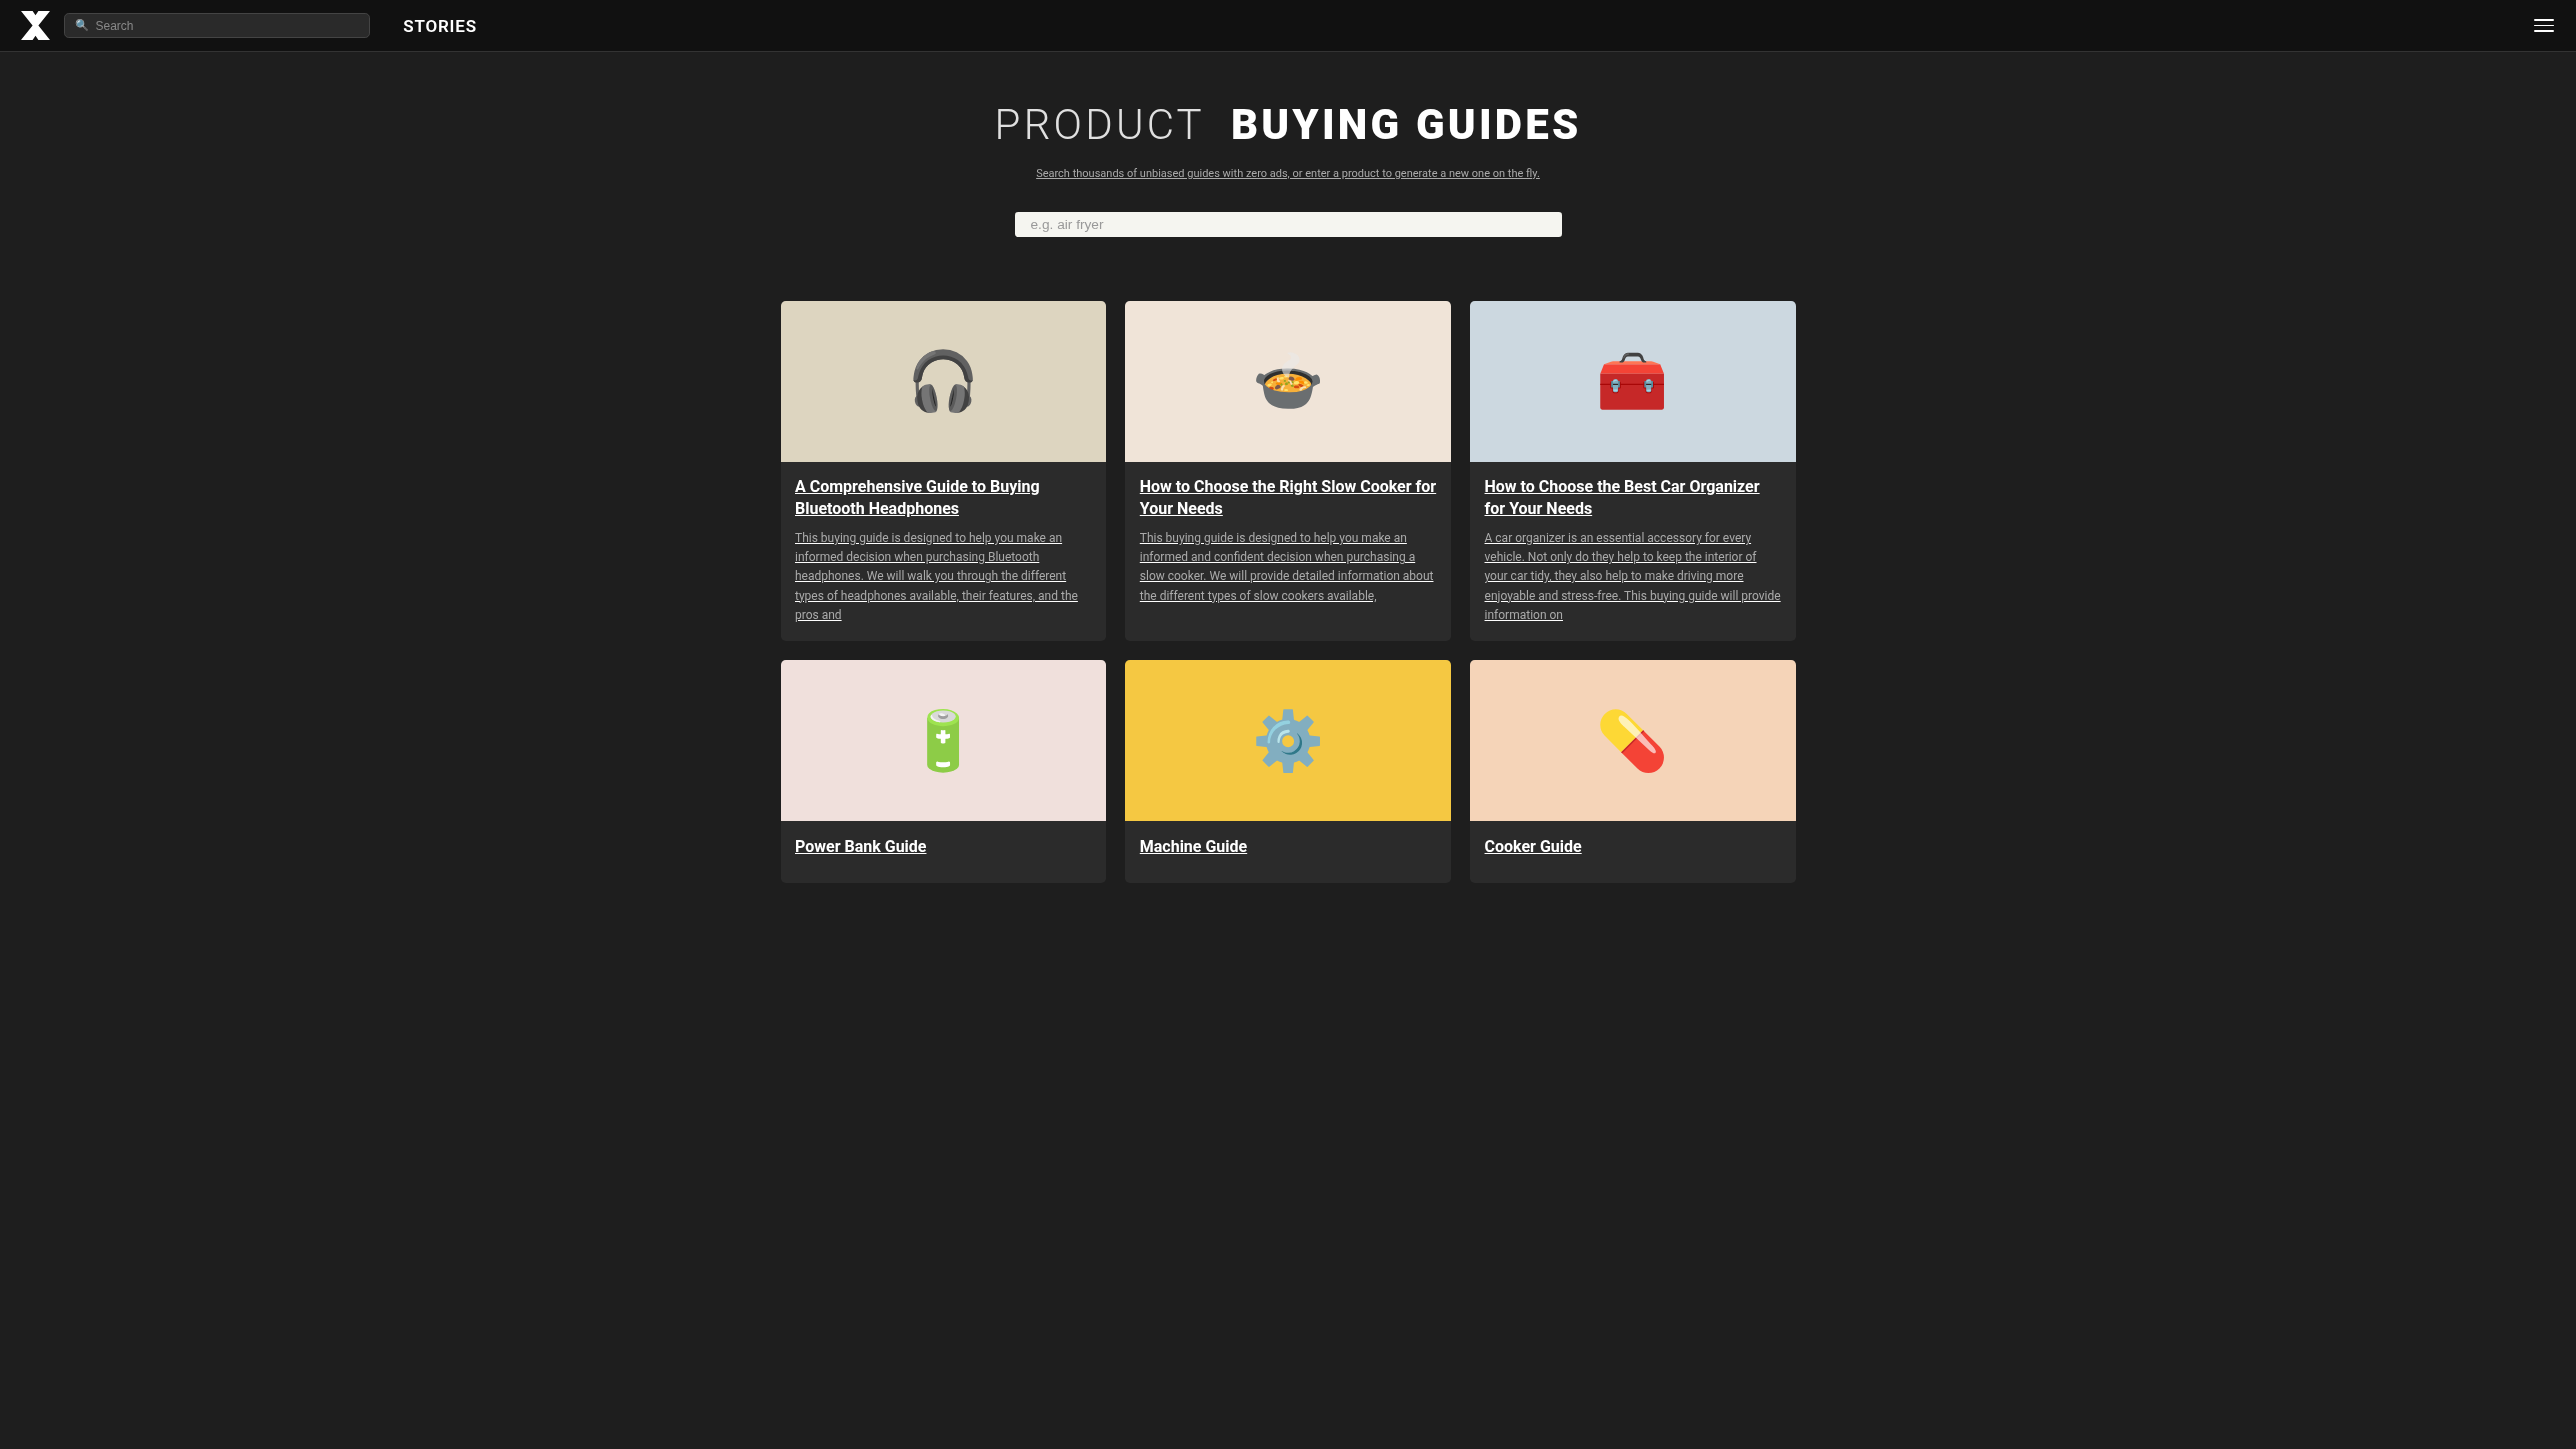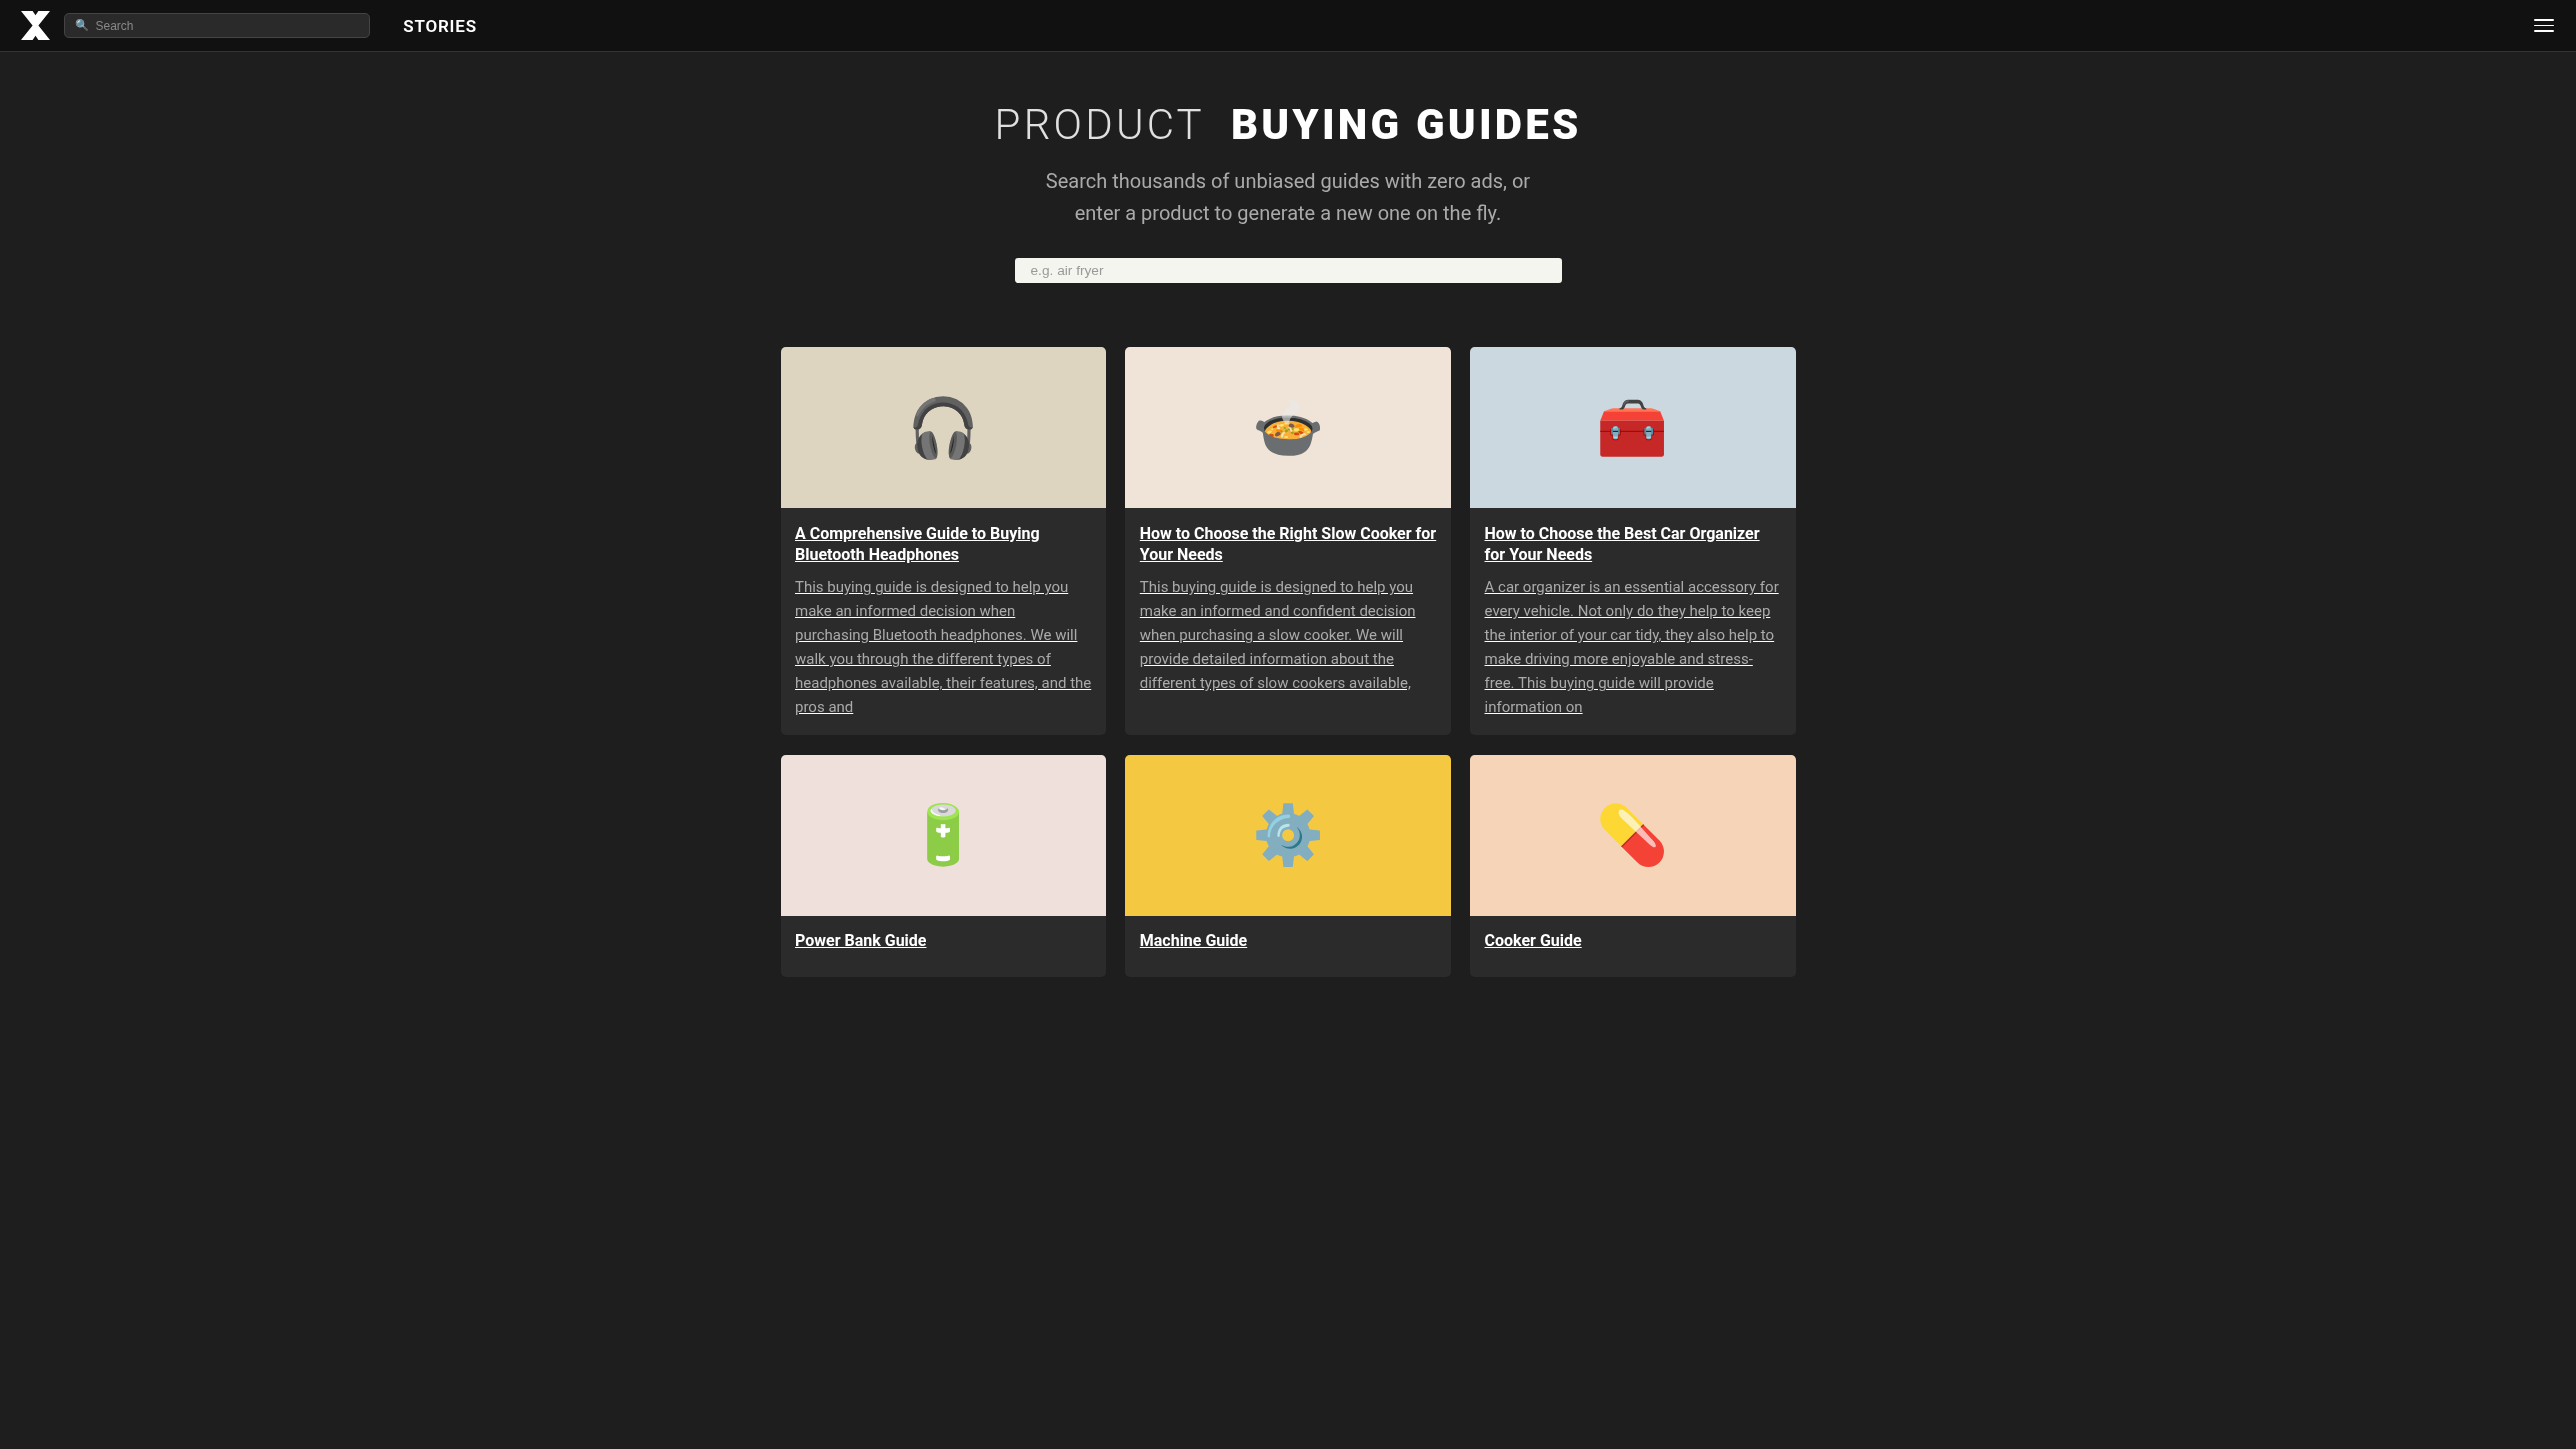--- a/index.html
+++ b/index.html
@@ -110,25 +110,26 @@
       color: #e0e0e0;
       margin-bottom: 16px;
     }
 
     .hero-title strong {
       font-weight: 900;
       color: #ffffff;
     }
 
     .hero-subtitle {
-      font-size: 20px;
+      font-size: 11px;
       color: #aaaaaa;
       max-width: 515px;
       margin: 0 auto 29px;
       line-height: 1.6;
+      text-decoration: underline;
     }
 
     .hero-search-wrap {
       max-width: 547px;
       margin: 0 auto;
     }
 
     .hero-search {
       width: 100%;
       padding: 5px 16px;
@@ -180,21 +181,21 @@
 
     .card-title {
       font-size: 16px;
       font-weight: 700;
       color: #ffffff;
       margin-bottom: 9.7px;
       line-height: 1.35;
     }
 
     .card-desc {
-      font-size: 15px;
+      font-size: 12px;
       color: #aaaaaa;
       line-height: 1.6;
     }
   </style>
 </head>
 <body>
 
 <nav class="navbar">
   <div class="navbar-logo">
     <svg viewBox="0 0 40 40" xmlns="http://www.w3.org/2000/svg">

